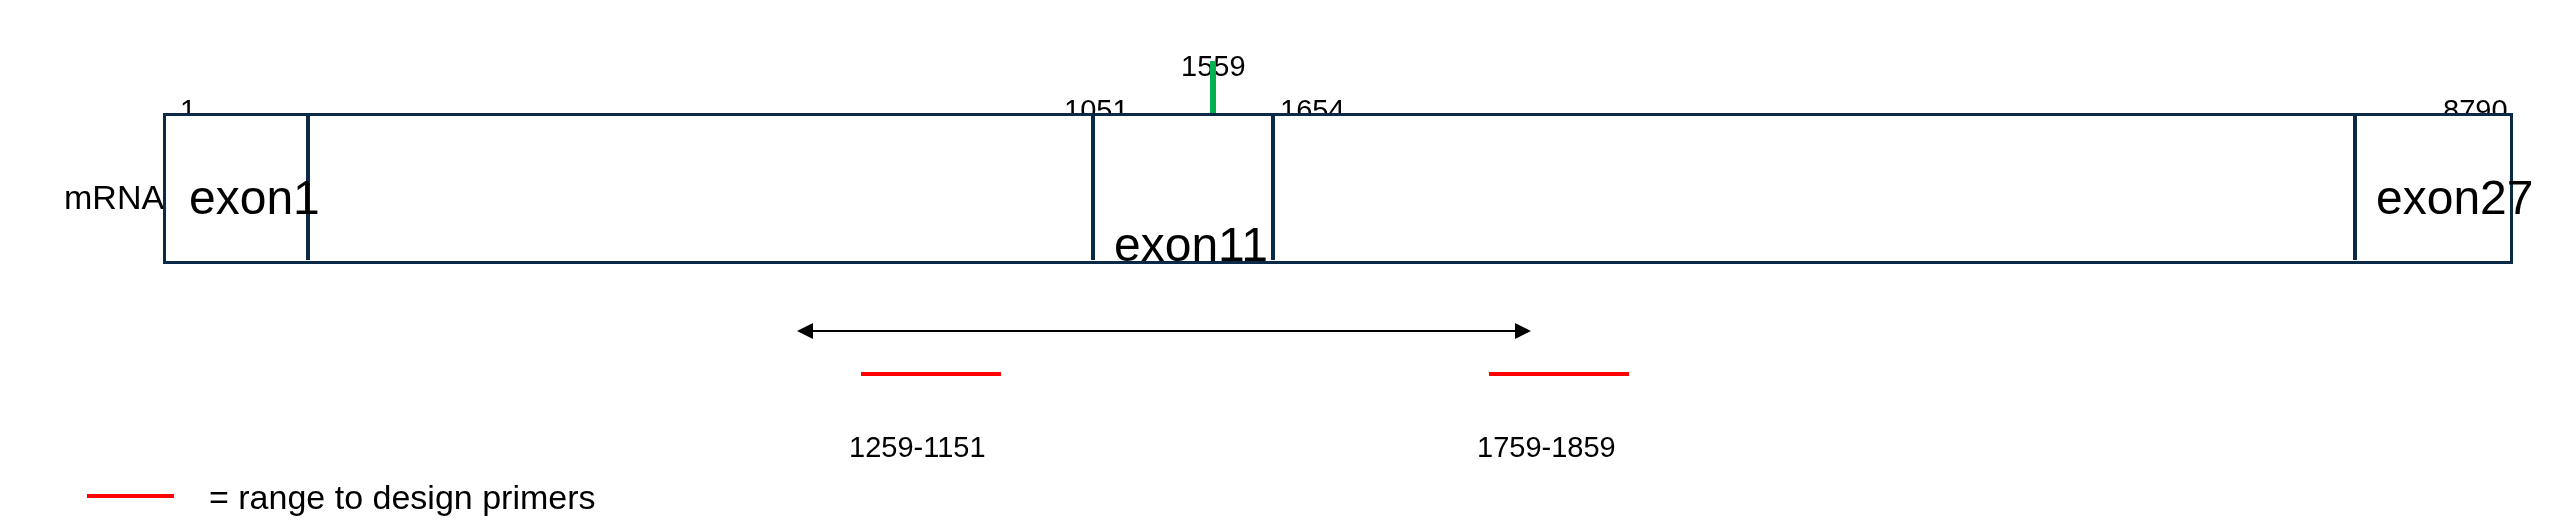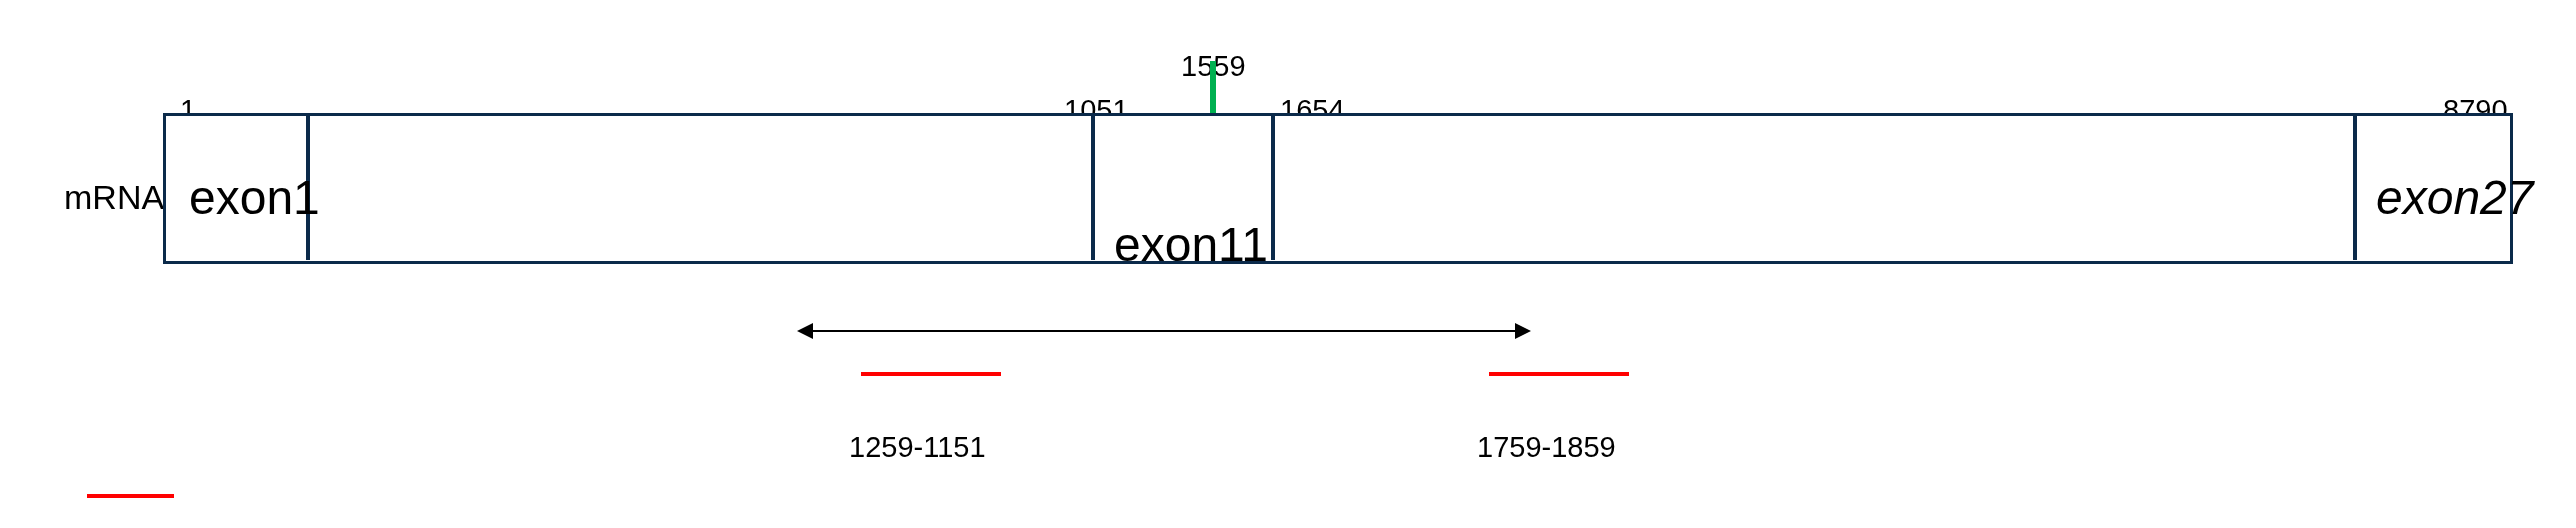--- a/index.html
+++ b/index.html
@@ -99,29 +99,30 @@
 
   <div class="bar" style="left:163px; top:113px; width:2350px; height:151px;">
 
     <div class="divider" style="left:140px; top:0; height:144px;"></div>
     <div class="divider" style="left:925px; top:0; height:144px;"></div>
     <div class="divider" style="left:1105px; top:0; height:144px;"></div>
     <div class="divider" style="left:2187px; top:0; height:144px;"></div>
 
     <div class="exon-label" style="left:23px; top:58px;">exon1</div>
     <div class="exon-label" style="left:948px; top:72px;margin-top:33px;">exon11</div>
-    <div class="exon-label" style="left:2210px; top:58px;font-style:italic;">exon27</div>
+    <div class="exon-label" style="left:2210px; top:58px;">exon27</div>
   </div>
 
   <div class="arrow-head-left" style="left:797px; top:323px;"></div>
   <div class="arrow-line" style="left:812px; top:330px; width:704px;"></div>
   <div class="arrow-head-right" style="left:1515px; top:323px;"></div>
 
   <div class="red-line" style="left:861px; top:372px; width:140px;"></div>
   <div class="red-line" style="left:1489px; top:372px; width:140px;"></div>
 
   <div class="small-label" style="left:849px; top:401px;">1259-1151</div>
   <div class="small-label" style="left:1477px; top:401px;">1759-1859</div>
 
   <div class="legend-line" style="left:87px; top:494px; width:87px;"></div>
+  <div class="label" style="left:209px; top:480px;">= range to design primers</div>
 
 </div>
 
 
 </body></html>

